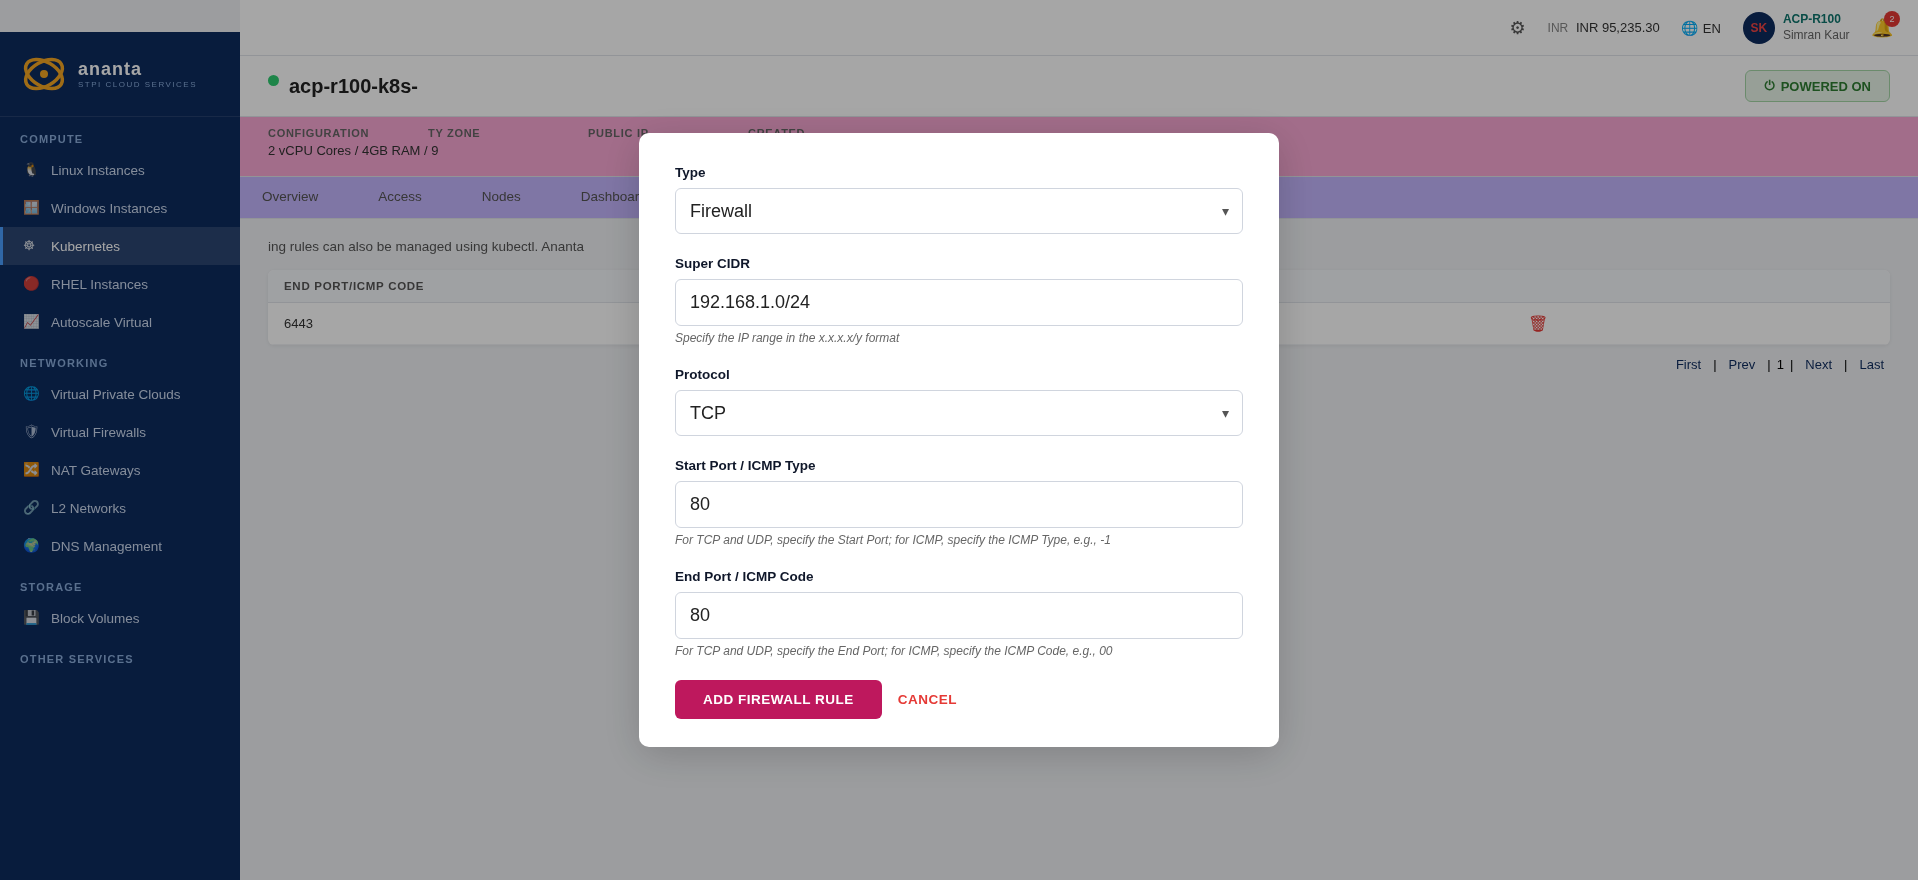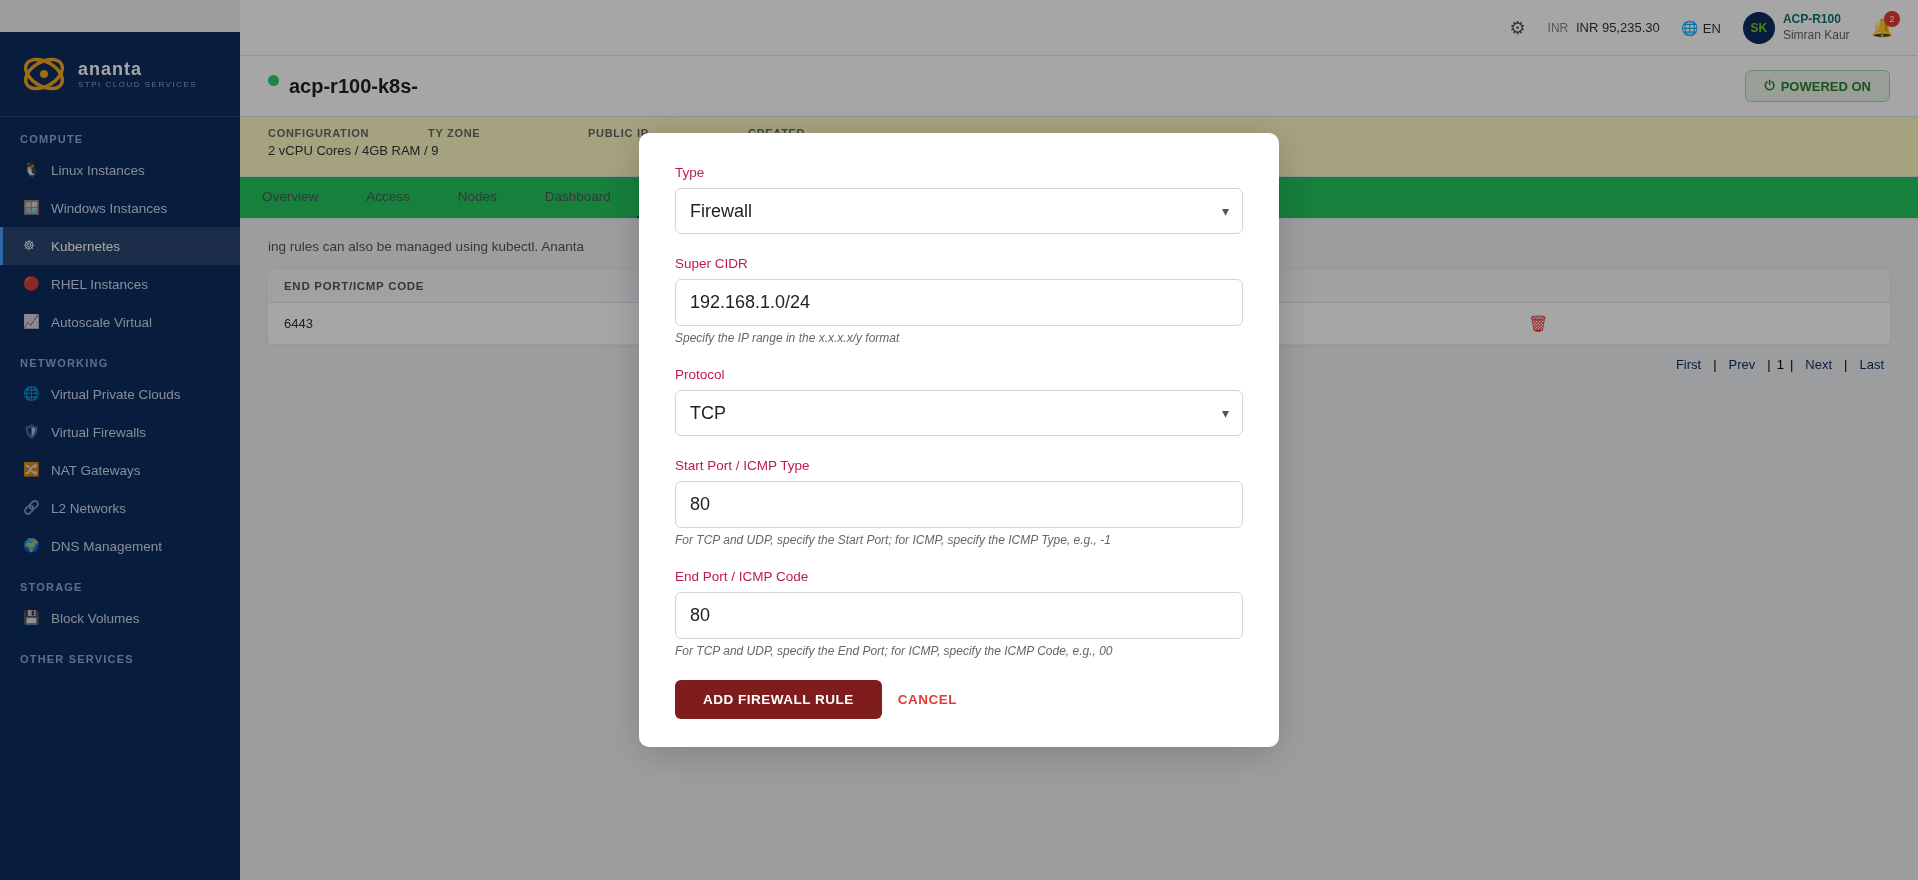--- a/index.html
+++ b/index.html
@@ -90,21 +90,21 @@
     .topbar-lang { font-size: 13px; color: #333; }
     .topbar-user {
       display: flex;
       align-items: center;
       gap: 8px;
       cursor: pointer;
     }
     .topbar-avatar {
       width: 32px; height: 32px; border-radius: 50%;
       background: #0d2b5e;
-      color: #84cc16;
+      color: #ef4444;
       display: flex; align-items: center; justify-content: center;
       font-size: 12px; font-weight: 700;
     }
     .topbar-user-info { font-size: 12px; line-height: 1.3; }
     .topbar-user-name { font-weight: 600; color: #0f766e; }
     .topbar-user-sub { color: #666; }
     .topbar-notif { position: relative; }
     .notif-badge {
       position: absolute; top: -6px; right: -6px;
       background: #e53935; color: #fff;
@@ -153,21 +153,21 @@
       font-size: 13px;
       font-weight: 600;
       cursor: pointer;
       display: flex;
       align-items: center;
       gap: 6px;
     }
 
     
     .instance-info-bar {
-      background: #fef9c3;
+      background: #f9a8d4;
       padding: 10px 28px 14px 28px;
       border-bottom: 1px solid #e0e4ea;
       flex-shrink: 0;
     }
     .info-labels {
       display: flex;
       gap: 40px;
       font-size: 11px;
       font-weight: 600;
       color: #666;
@@ -185,23 +185,23 @@
     .redacted-box {
       background: #111;
       color: #111;
       border-radius: 3px;
       padding: 2px 30px;
       display: inline-block;
     }
 
     
     .sub-nav {
-      background: #22c55e;
-      display: flex;
-      gap: 4px;
+      background: #c4b5fd;
+      display: flex;
+      gap: 16px;
       border-bottom: 1px solid #e0e4ea;
       flex-shrink: 0;
     }
     .sub-nav-item {
       padding: 12px 22px;
       font-size: 13.5px;
       color: #555;
       cursor: pointer;
       border-bottom: 2px solid transparent;
     }
@@ -270,22 +270,22 @@
       padding: 32px 36px 28px 36px;
       box-shadow: 0 8px 40px rgba(0,0,0,0.18);
       position: relative;
       z-index: 101;
       max-height: 90vh;
       overflow-y: auto;
     }
     .modal-field { margin-bottom: 22px; }
     .modal-label {
       font-size: 13.5px;
-      font-weight: 400;
-      color: #be185d;
+      font-weight: 700;
+      color: #0f172a;
       margin-bottom: 8px;
       display: block;
     }
     .modal-input, .modal-select {
       width: 100%;
       padding: 12px 14px;
       border: 1.5px solid #d0d5de;
       border-radius: 6px;
       font-size: 18px;
       color: #222;
@@ -312,21 +312,21 @@
       font-style: italic;
       margin-top: 5px;
     }
     .modal-actions {
       display: flex;
       align-items: center;
       gap: 16px;
       margin-top: 10px;
     }
     .btn-add-rule {
-      background: #7f1d1d;
+      background: #be185d;
       color: #fff;
       border: none;
       padding: 12px 28px;
       border-radius: 6px;
       font-size: 13.5px;
       font-weight: 700;
       cursor: pointer;
       letter-spacing: 0.5px;
     }
     .btn-cancel {

